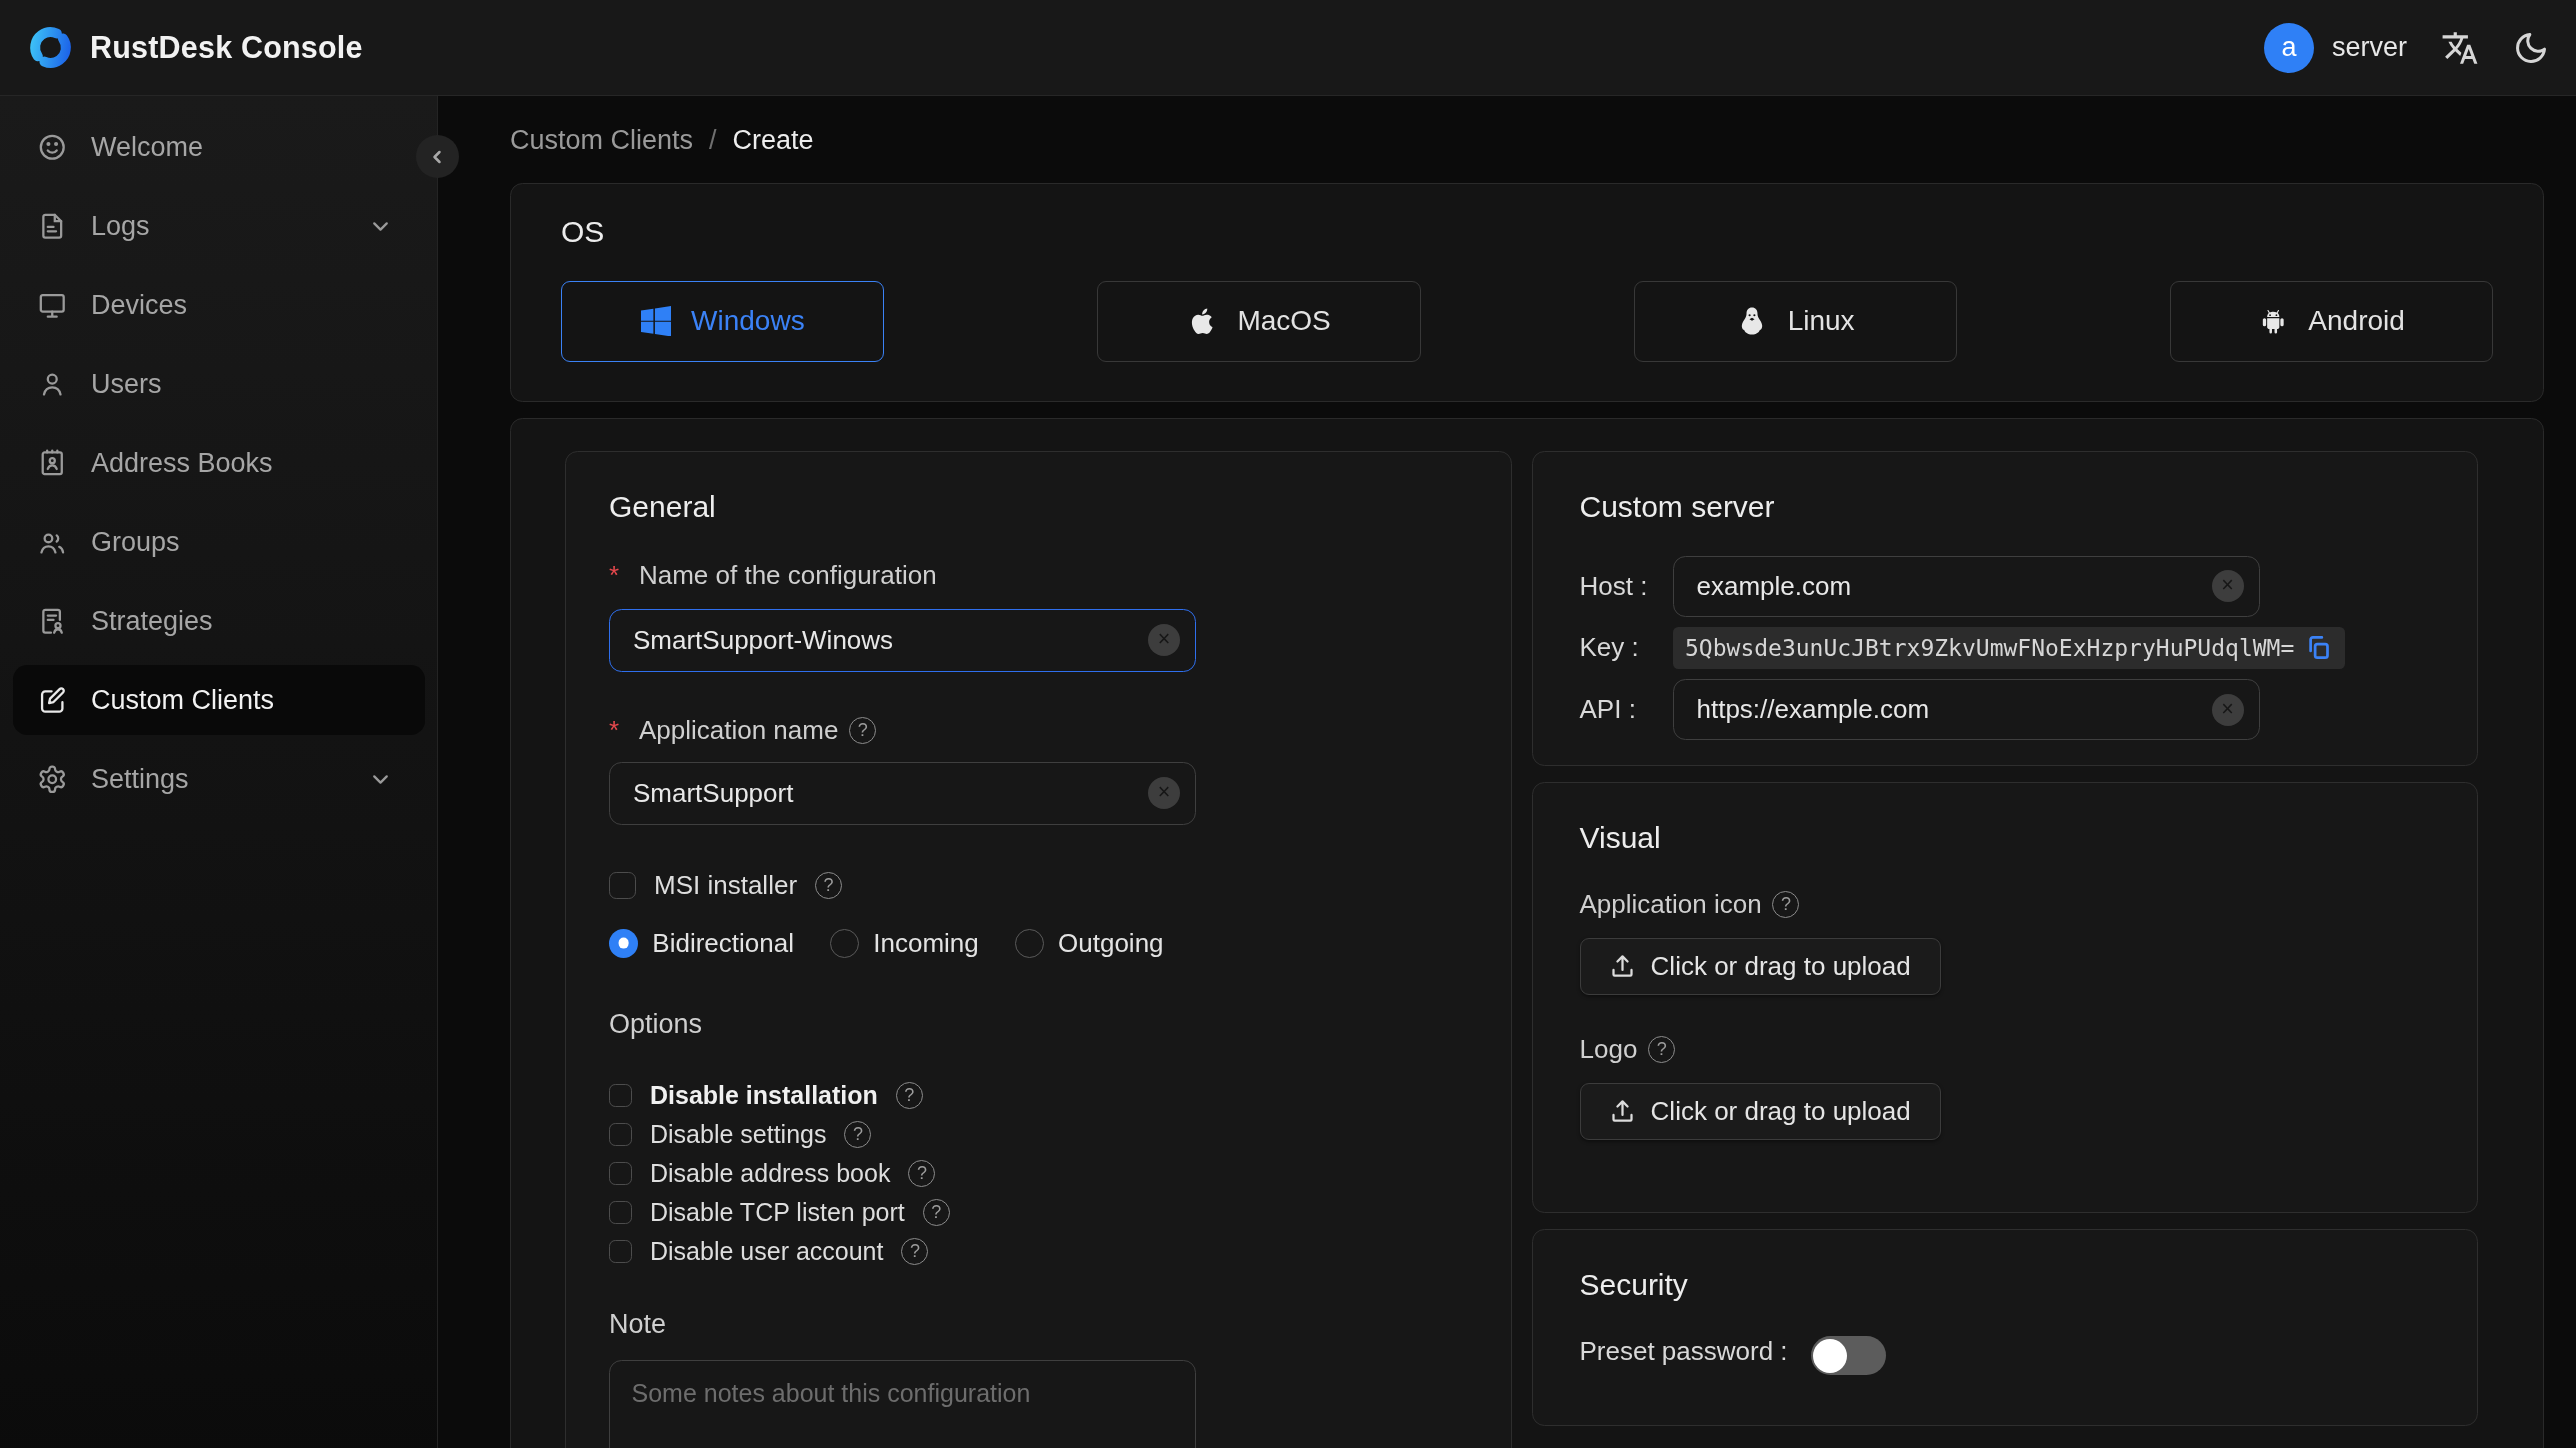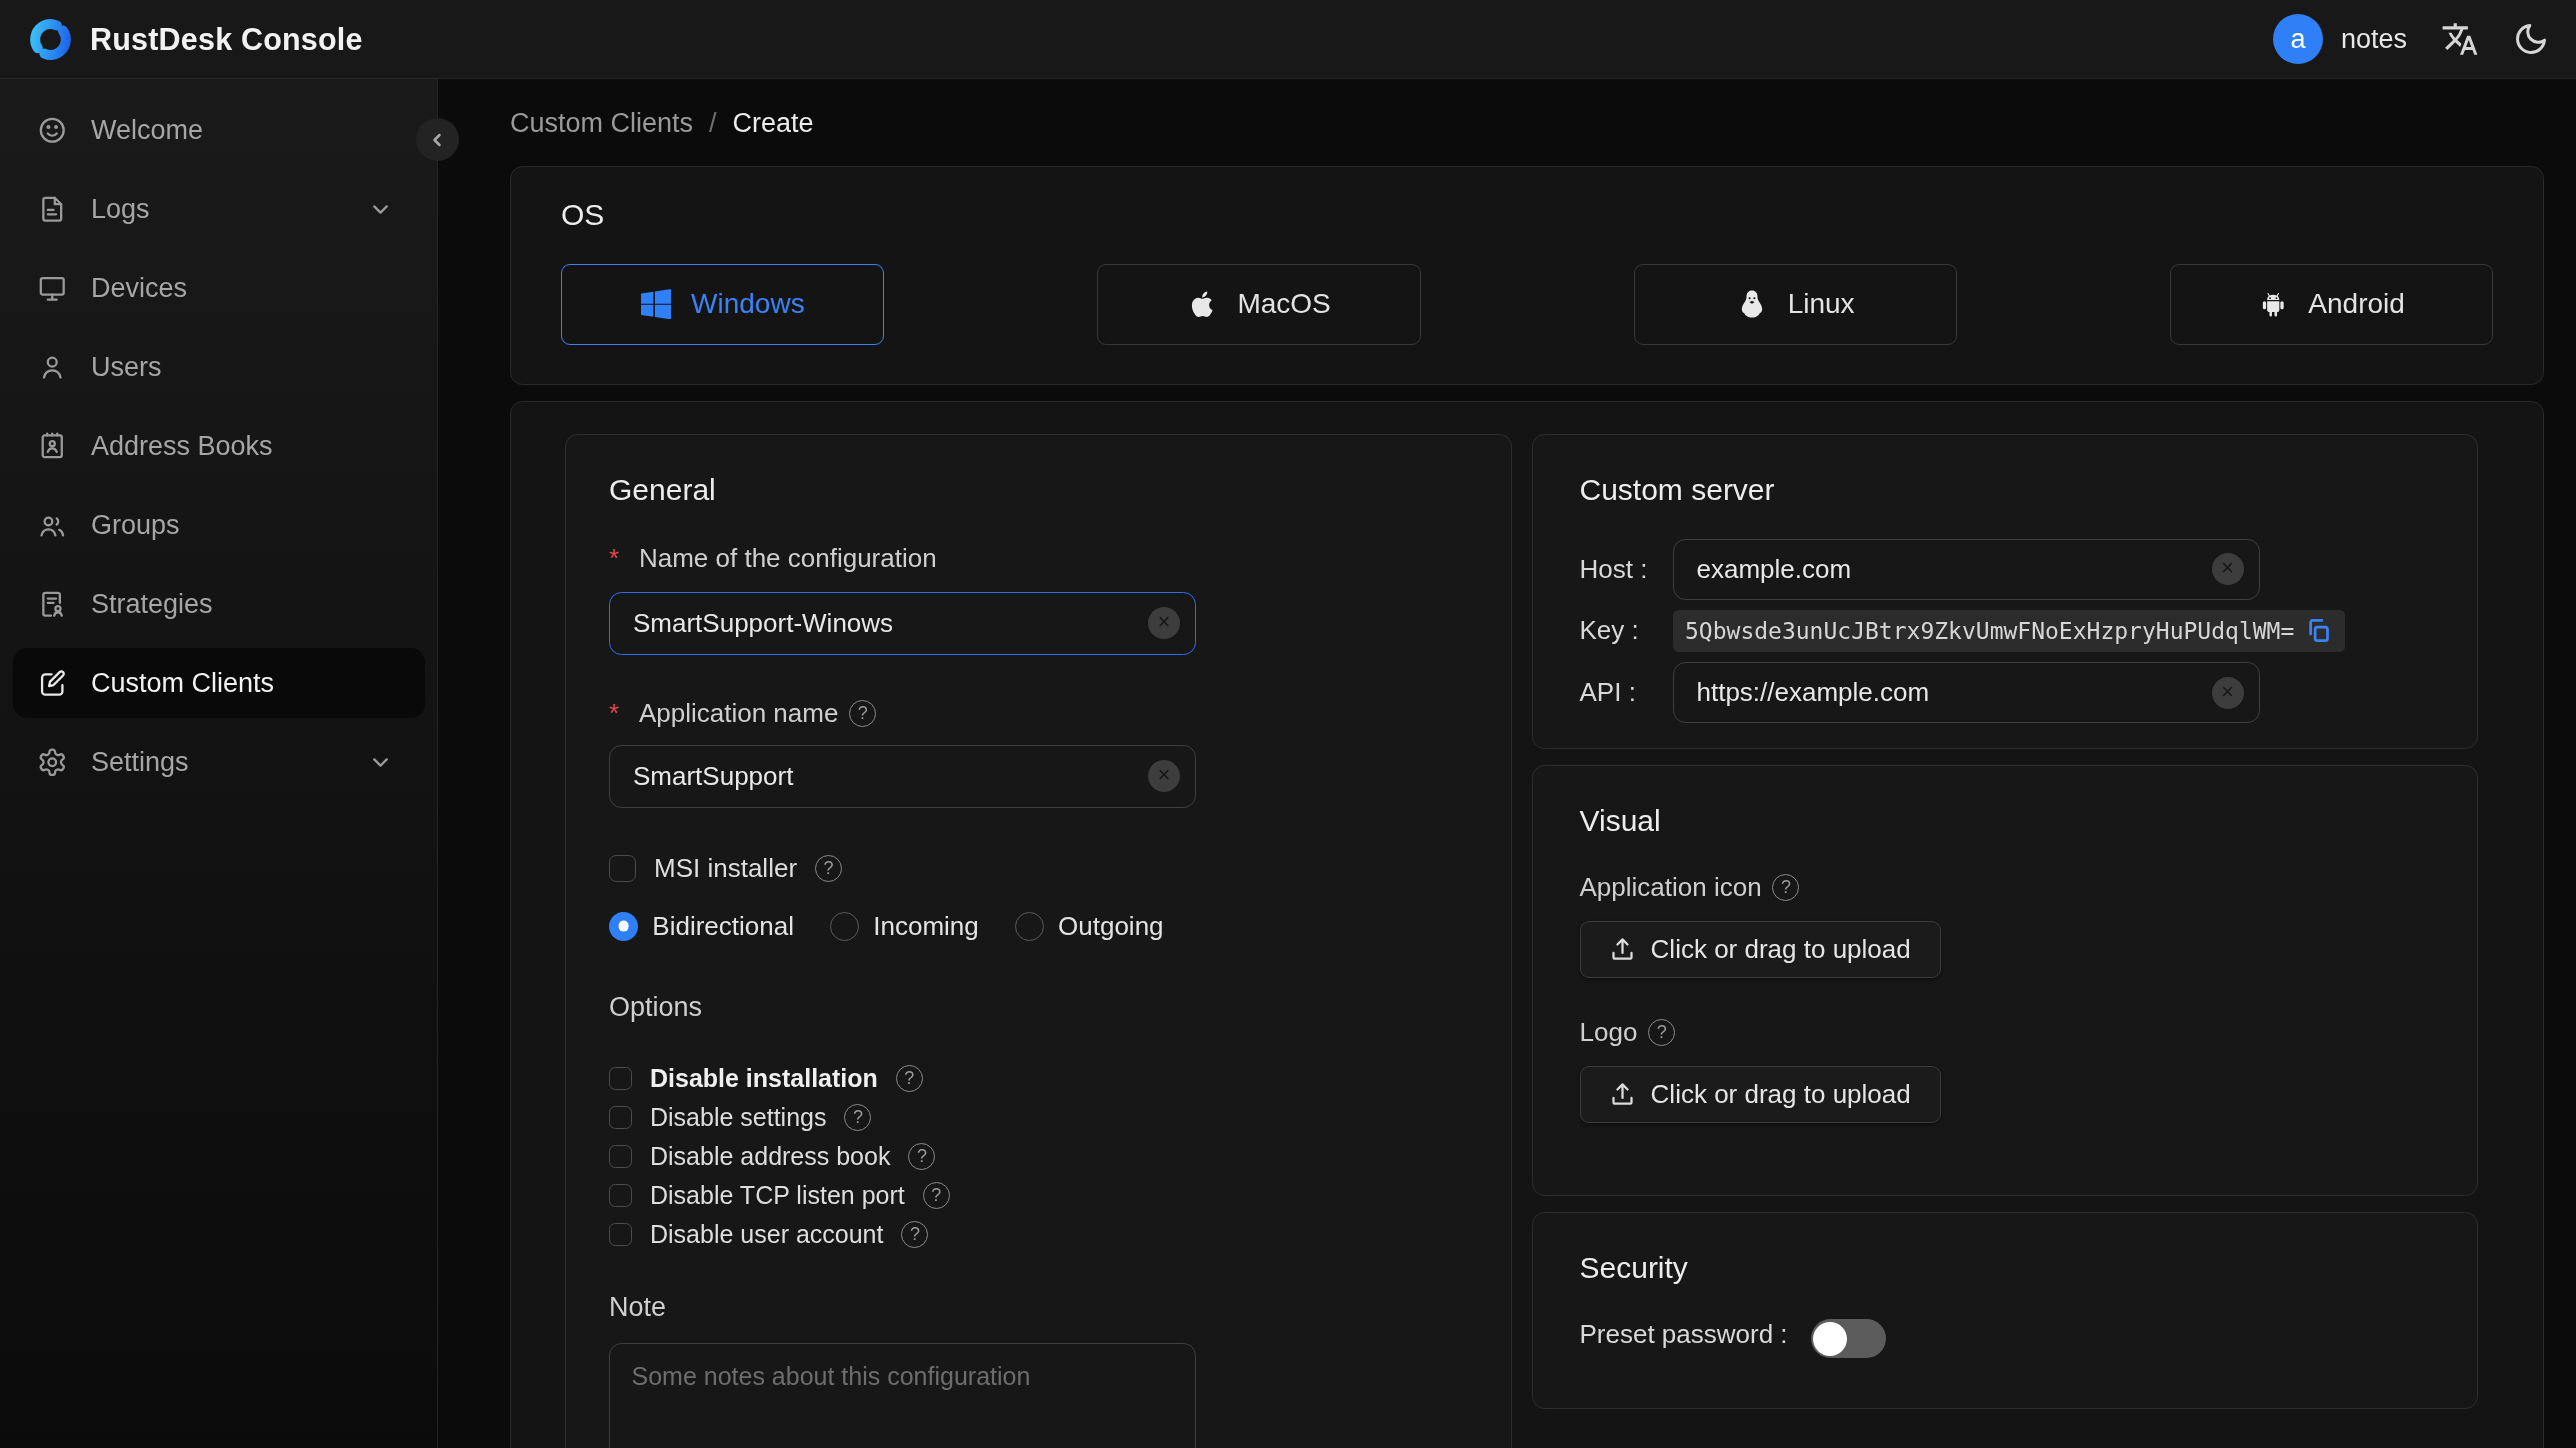--- a/index.html
+++ b/index.html
@@ -1,20 +1,20 @@
 <!DOCTYPE html>
 <html style="font-size:14.3px"><head>
 <meta charset="utf-8">
 <style>
   * { margin:0; padding:0; box-sizing:border-box; }
   html,body { width:2576px; height:1448px; overflow:hidden; background:#0b0b0b;
               font-family:"Liberation Sans", sans-serif; color:#e6e6e6; }
 
   
-  .header { height:79px; background:#181818; border-bottom:0.9px solid #262626;
+  .header { height:96px; background:#181818; border-bottom:0.9px solid #262626;
             display:flex; align-items:center; padding:0 27px;text-align:center; }
   .brand { display:flex; align-items:center; gap:16px; }
   .brand-title { font-size:30.5px; font-weight:700; color:#f2f2f2; letter-spacing:0.2px; }
   .header-right { margin-left:auto; display:flex; align-items:center; gap:34px; }
   .avatar { width:50px; height:50px; border-radius:50%; background:#2f80f6; color:#fff;
             font-size:27px; display:flex; align-items:center; justify-content:center; cursor:pointer; }
   .username { font-size:27px; color:#e8e8e8; }
   .hicon { color:#d6d6d6; display:flex; cursor:pointer; }
 
   
@@ -135,21 +135,21 @@
         <circle cx="26" cy="26" r="17" fill="none" stroke="url(#lg)" stroke-width="11" stroke-dasharray="44 9.4" stroke-linecap="round" transform="rotate(-36 26 26)"></circle>
       </svg>
     </span>
     <span class="brand-title">RustDesk Console</span>
   </div>
   <div class="header-right">
     <div style="display:flex;align-items:center;gap:18px;">
       <div class="avatar">
         <span>a</span>
       </div>
-      <span class="username">notes</span>
+      <span class="username">server</span>
     </div>
     <span class="hicon">
       <svg width="38" height="38" viewBox="0 0 24 24" fill="currentColor">
           <path d="M12.87 15.07l-2.54-2.51.03-.03c1.74-1.94 2.98-4.17 3.71-6.53H17V4h-7V2H8v2H1v1.99h11.17C11.5 7.92 10.44 9.75 9 11.35 8.07 10.32 7.3 9.19 6.69 8h-2c.73 1.63 1.73 3.17 2.98 4.56l-5.09 5.02L4 19l5-5 3.11 3.11.76-2.04zM18.5 10h-2L12 22h2l1.12-3h4.75L21 22h2l-4.5-12zm-2.62 7l1.62-4.33L19.12 17h-3.24z"></path>
         </svg>
     </span>
     <span class="hicon">
       <svg width="36" height="36" viewBox="0 0 24 24" fill="none" stroke="currentColor" stroke-width="2" stroke-linecap="round" stroke-linejoin="round">
           <path d="M21 12.79A9 9 0 1 1 11.21 3a7 7 0 0 0 9.79 9.79z"></path>
         </svg>

